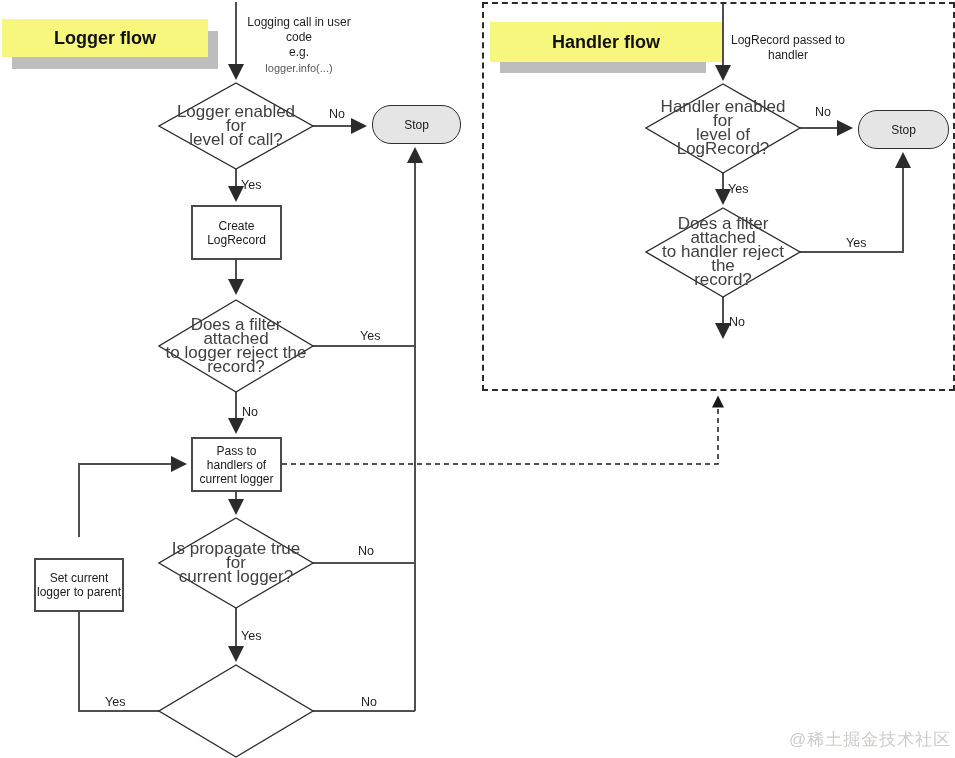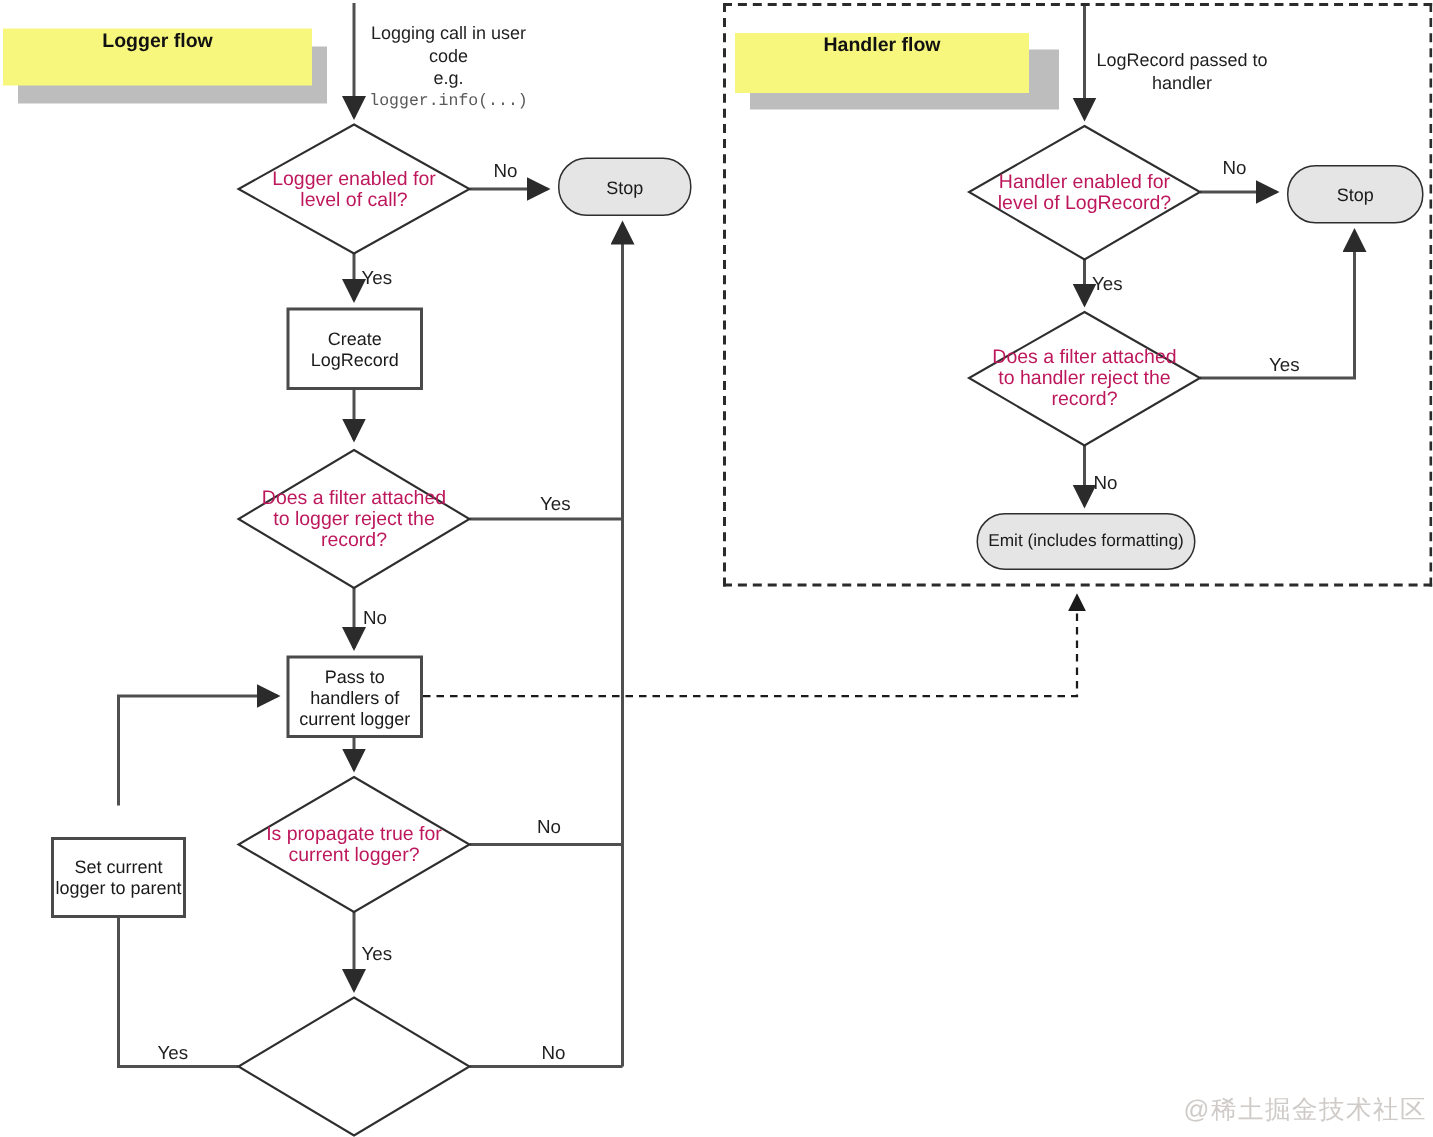--- a/index.html
+++ b/index.html
@@ -3,44 +3,44 @@
 <meta charset="utf-8">
 <style>
   html,body{margin:0;padding:0;background:#ffffff;}
   #stage{
     position:relative;width:955px;height:758px;background:#ffffff;
     font-family:"Liberation Sans",sans-serif;color:#1a1a1a;overflow:hidden;
   }
   #wires{position:absolute;left:0;top:0;width:955px;height:758px;}
   .ml{white-space:pre-line;}
   .node-text{
-    position:absolute;text-align:center;font-size:13px;line-height:14px;color:#be185d;
+    position:absolute;text-align:center;font-size:17px;line-height:14px;color:#404040;
     display:flex;align-items:center;justify-content:center;
   }
   .edge-label{position:absolute;font-size:12.5px;color:#1f1f1f;}
   .proc{
     position:absolute;background:#ffffff;border:2px solid #4a4a4a;
     display:flex;align-items:center;justify-content:center;
     text-align:center;font-size:12px;line-height:14px;
   }
   .term{
     position:absolute;background:#e5e5e5;border:1.5px solid #2e2e2e;border-radius:19px;
     display:flex;align-items:center;justify-content:center;
     text-align:center;font-size:12px;
   }
   .sticky-shadow{position:absolute;background:#bdbdbd;}
   .sticky{
     position:absolute;background:#f7f77e;
-    display:flex;align-items:flex-start;justify-content:center;
-    font-size:13px;font-weight:bold;color:#111;
+    display:flex;align-items:center;justify-content:center;
+    font-size:18px;font-weight:bold;color:#111;
   }
   .dashed-region{position:absolute;border:2px dashed #2b2b2b;background:transparent;}
   .entry-note{position:absolute;text-align:center;font-size:12px;line-height:15px;color:#1f1f1f;}
   .entry-code{
-    position:absolute;text-align:center;font-family:Liberation Mono, monospace;
+    position:absolute;text-align:center;font-family:Liberation Sans, sans-serif;
     font-size:11px;color:#595959;
   }
   .watermark{position:absolute;font-size:17px;color:#cfcbc8;letter-spacing:1px;}
 </style>
 </head>
 <body>
 
 <div id="stage">
 
   <svg id="wires" viewBox="0 0 955 758" xmlns="http://www.w3.org/2000/svg">
@@ -83,21 +83,21 @@
   </svg>
 
   <div class="dashed-region" style="left:482px;top:2px;width:469px;height:385px;"></div>
 
   <div class="sticky-shadow" style="left:12px;top:31px;width:206px;height:38px;"></div>
   <div class="sticky" style="left:2px;top:19px;width:206px;height:38px;">
     <span>Logger flow</span>
   </div>
 
   <div class="sticky-shadow" style="left:500px;top:33px;width:206px;height:40px;"></div>
-  <div class="sticky" style="left:490px;top:22px;width:196px;height:40px;">
+  <div class="sticky" style="left:490px;top:22px;width:232px;height:40px;">
     <span>Handler flow</span>
   </div>
 
   <div class="entry-note ml" style="left:240px;top:15px;width:118px;">Logging call in user
 code
 e.g.</div>
   <div class="entry-code" style="left:238px;top:62px;width:122px;">logger.info(...)</div>
 
   <div class="node-text ml" style="left:166px;top:98px;width:140px;height:56px;">Logger enabled for
 level of call?</div>
@@ -140,23 +140,20 @@
 level of LogRecord?</div>
 
   <div class="term" style="left:858px;top:110px;width:89px;height:37px;">
     <span>Stop</span>
   </div>
 
   <div class="node-text ml" style="left:650px;top:224px;width:146px;height:56px;">Does a filter attached
 to handler reject the
 record?</div>
 
-  <div class="term" style="left:651px;top:342px;width:144px;height:36px;font-size:11.5px;">
-    <span>Emit (includes formatting)</span>
-  </div>
 
   <div class="edge-label" style="left:815px;top:105px;">No</div>
   <div class="edge-label" style="left:728px;top:182px;">Yes</div>
   <div class="edge-label" style="left:846px;top:236px;">Yes</div>
   <div class="edge-label" style="left:729px;top:315px;">No</div>
 
   <div class="watermark" style="left:789px;top:728px;">@稀土掘金技术社区</div>
 
 </div>
 

